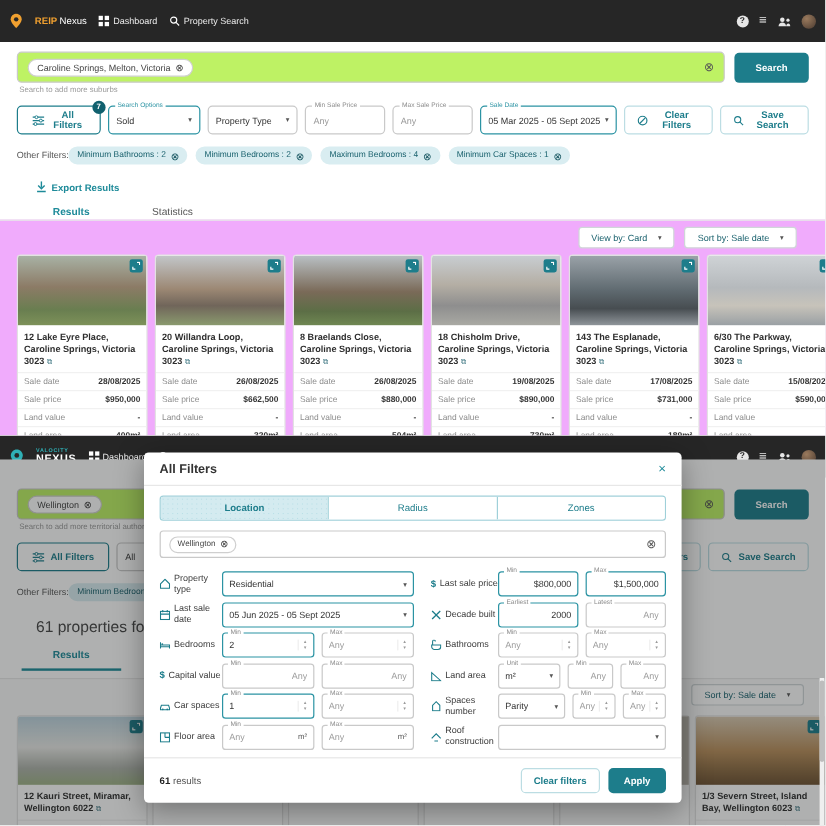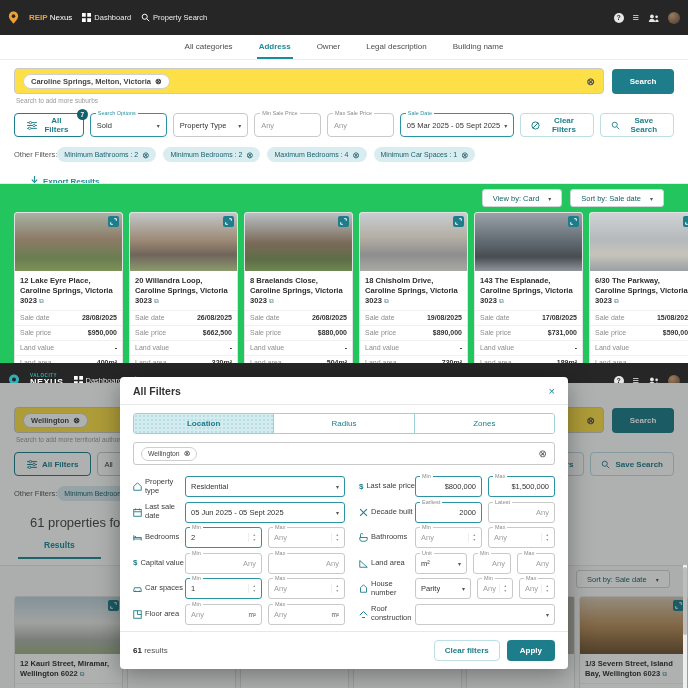--- a/index.html
+++ b/index.html
@@ -27,21 +27,21 @@
   svg{display:block;}
 
   
   .cat-tabs{display:flex;justify-content:center;gap:22px;padding:7px 0 0;border-bottom:1px solid #ededed;}
   .cat-tab{font-size:8px;color:#4c4c4c;padding:0 2px 6px;border-bottom:2px solid transparent;}
   .cat-tab.active{color:#1d8a99;font-weight:bold;border-bottom-color:#1d8a99;}
 
   
   .search-row{display:flex;align-items:center;gap:8px;margin:8px 14px 0;}
   .search-input{flex:1;height:24px;border:1px solid #c9c9c9;border-radius:4px;display:flex;align-items:center;
-    padding:0 8px;position:relative;background:#fde047;font-weight:bold;}
+    padding:0 8px;position:relative;background:#bef264;}
   .chip{display:inline-flex;align-items:center;gap:4px;border:1px solid #cfcfcf;border-radius:11px;
     padding:2px 7px;font-size:7.5px;color:#444;background:#fff;}
   .chipx{color:#333;font-size:8px;}
   .clear-input{margin-left:auto;color:#555;font-size:10px;}
   .btn-primary{width:62px;height:25px;background:#1d7d8b;color:#fff;border:none;border-radius:4px;
     font-size:8px;font-weight:bold;font-family:inherit;}
   .hint{margin:3px 0 0 16px;font-size:6.5px;color:#9a9a9a;}
 
   
   .filter-bar{display:flex;align-items:center;gap:6px;margin:9px 14px 0;}
@@ -71,21 +71,21 @@
 
   
   .results-heading-row{display:flex;align-items:center;gap:10px;margin:14px 0 0 30px;}
   .results-heading{font-size:13px;font-weight:normal;color:#454545;margin:0;}
   .export{display:flex;align-items:center;gap:4px;color:#1d8a99;font-size:8px;font-weight:bold;}
   .result-tabs{display:flex;margin:10px 0 0 18px;}
   .rtab{font-size:8.5px;color:#555;padding:0 26px 7px;border-bottom:2px solid transparent;text-align:center;}
   .rtab.active{color:#1d8a99;font-weight:bold;border-bottom-color:#1d8a99;}
 
   
-  .results-area{position:absolute;left:0;right:0;bottom:0;top:183px;background:#22c55e;border-top:1px solid #e8e8e8;}
+  .results-area{position:absolute;left:0;right:0;bottom:0;top:183px;background:#f0abfc;border-top:1px solid #e8e8e8;}
   .view-controls{position:absolute;top:5px;right:24px;display:flex;gap:8px;}
   .vc-btn{height:18px;border:1px solid #cfd6d8;border-radius:3px;background:#fff;color:#19616d;
     font-size:7.5px;display:flex;align-items:center;gap:5px;padding:0 10px;font-family:inherit;}
   .cards{position:absolute;left:14px;top:28px;display:flex;gap:6px;}
   .card{width:107px;background:#fff;border:1px solid #e2e2e2;border-radius:3px;overflow:hidden;flex:none;}
   .photo{height:58px;position:relative;background:#bbb;}
   .expand{position:absolute;top:3px;right:3px;width:11px;height:11px;background:#1d7d8b;border-radius:2px;
     display:flex;align-items:center;justify-content:center;}
   .card-title{padding:5px 5px 4px;font-size:7.6px;font-weight:bold;color:#2e2e2e;line-height:1.3;}
   .ext{color:#4a7f8a;font-size:6.5px;font-weight:normal;}
@@ -203,27 +203,20 @@
               <circle cx="5" cy="4" r="2.4" fill="#e6e6e6"></circle>
               <path d="M1 11c0-2.2 1.8-4 4-4s4 1.8 4 4z" fill="#e6e6e6"></path>
               <circle cx="11" cy="4.5" r="1.7" fill="#e6e6e6"></circle>
               <path d="M9 11c.2-1.8 1-3 2.5-3 1 0 1.8.8 2 3z" fill="#e6e6e6"></path>
             </svg>
         </span>
         <span class="avatar" data-interactable="true"></span>
       </span>
     </header>
 
-    <nav class="cat-tabs" data-interactable="false">
-      <span class="cat-tab" data-interactable="true">All categories</span>
-      <span class="cat-tab active" data-interactable="true">Address</span>
-      <span class="cat-tab" data-interactable="true">Owner</span>
-      <span class="cat-tab" data-interactable="true">Legal description</span>
-      <span class="cat-tab" data-interactable="true">Building name</span>
-    </nav>
 
     <div class="search-row" data-interactable="false">
       <div class="search-input" data-interactable="true">
         <span class="chip" data-interactable="true">
           <span data-interactable="false">Caroline Springs, Melton, Victoria</span>
           <span class="chipx" data-interactable="true">⊗</span>
         </span>
         <span class="clear-input" data-interactable="true">⊗</span>
       </div>
       <button class="btn-primary" data-interactable="true">Search</button>
@@ -977,21 +970,21 @@
             </div>
           </div>
 
           <div class="mrow" data-interactable="false">
             <span class="mlabel" data-interactable="false">
               <span class="micon" data-interactable="false">
                   <svg width="9" height="9" viewBox="0 0 12 12">
                     <path d="M2 5l4-4 4 4v6H2z" fill="none" stroke="#1d7d8b" stroke-width="1.2"></path>
                   </svg>
                 </span>
-              <span>House number</span>
+              <span>Spaces number</span>
             </span>
             <div class="mfields">
               <div class="mfield" style="width:44px" data-interactable="true">
                 <span class="mval" data-interactable="false">Parity</span>
                 <span class="caret" data-interactable="false">▾</span>
               </div>
               <div class="mfield half" data-interactable="true">
                 <span class="float-label">Min</span>
                 <span class="mval muted" data-interactable="false">Any</span>
                 <span class="stepper" data-interactable="true">

